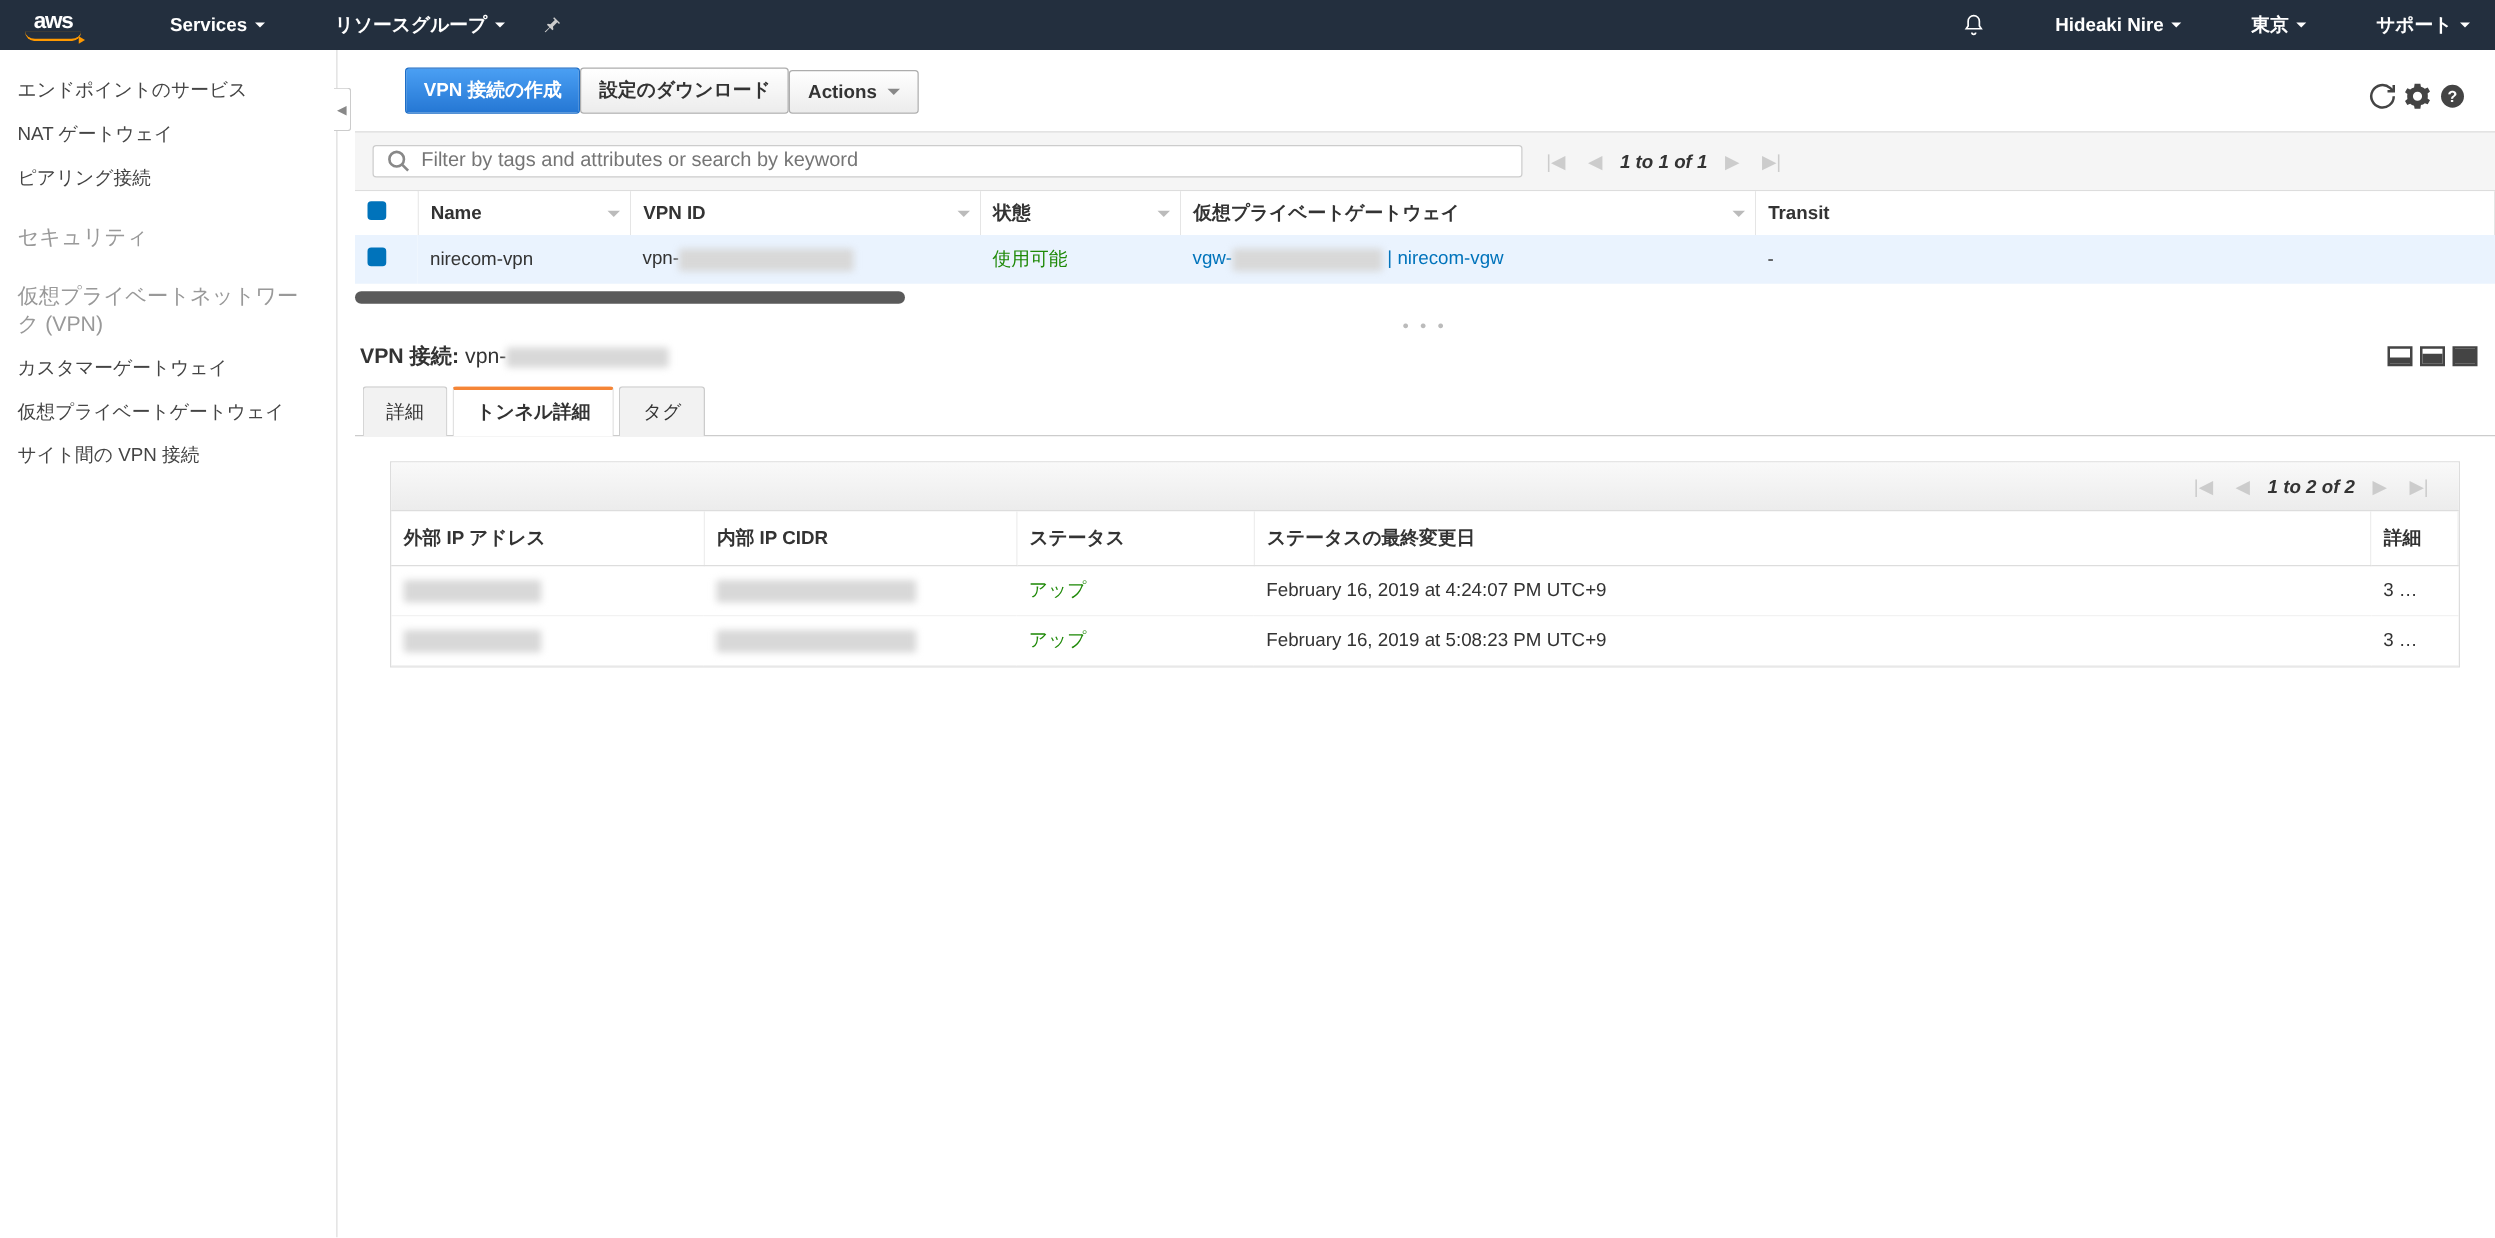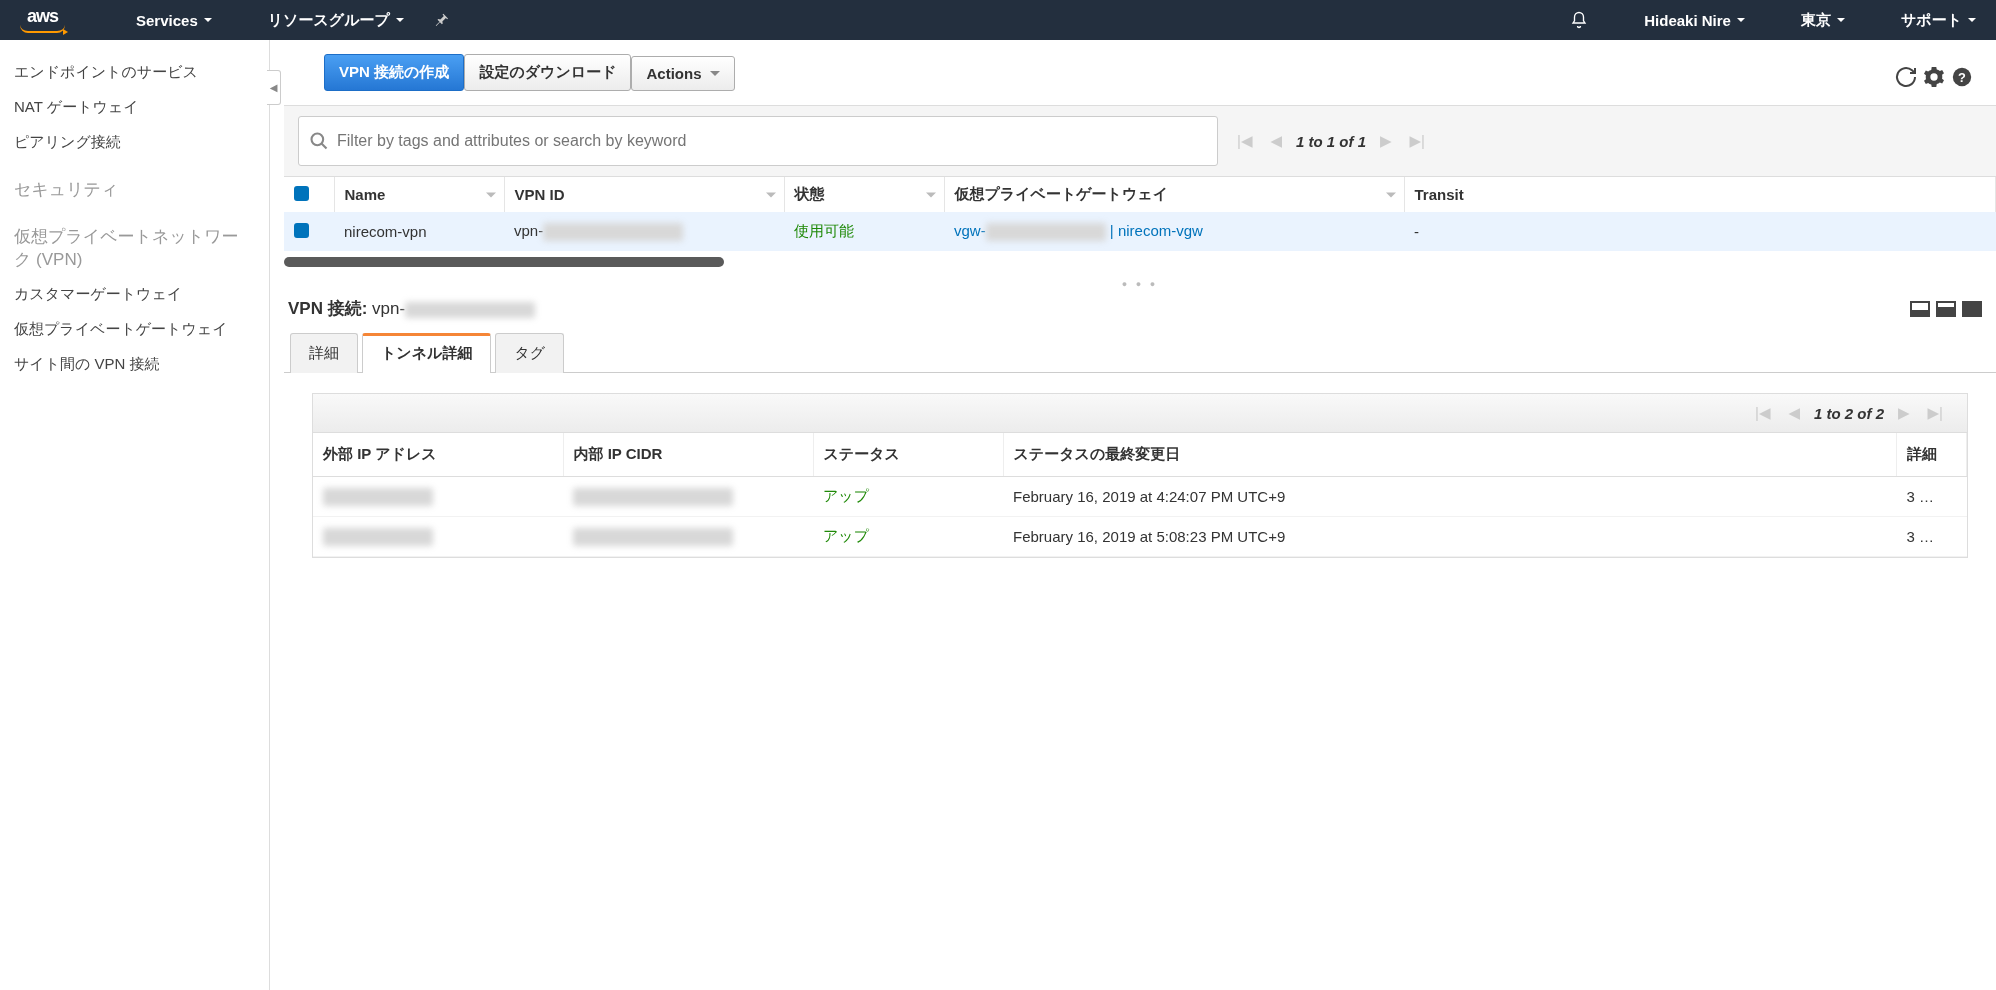--- a/index.html
+++ b/index.html
@@ -29,21 +29,21 @@
     
     .action-row { display: flex; align-items: flex-end; margin-bottom: 14px; padding-right: 20px; padding-left: 40px; }
     .btn { padding: 8px 14px; border: 1px solid #adadad; border-radius: 3px; background: linear-gradient(#fff, #ececec); font-size: 15px; font-weight: bold; cursor: pointer; display: flex; align-items: center; color: #333; }
     .btn-primary { background: linear-gradient(#4a9ff3, #2577d4); border-color: #1d6ec7; color: #fff; }
     .btn .caret { display: inline-block; margin-left: 8px; width: 0; height: 0; border-left: 5px solid transparent; border-right: 5px solid transparent; border-top: 5px solid #888; }
     .action-spacer { flex: 1; }
     .icon-btn { width: 28px; height: 28px; display: flex; align-items: center; justify-content: center; color: #555; cursor: pointer; }
     
     
     .filter-row { background: #f5f5f5; padding: 10px 14px; display: flex; align-items: center; gap: 15px; border-top: 1px solid #ddd; border-bottom: 1px solid #ddd; }
-    .search-box { flex: 1; display: flex; align-items: center; background: #fff; border: 1px solid #ccc; border-radius: 3px; padding: 14px 10px; max-width: 920px; }
+    .search-box { flex: 1; display: flex; align-items: center; background: #fff; border: 1px solid #ccc; border-radius: 3px; padding: 2px 10px; max-width: 920px; }
     .search-box input { flex: 1; border: none; outline: none; font-size: 16px; margin-left: 8px; color: #666; }
     .search-icon-svg { width: 20px; height: 20px; color: #888; }
     .pager { display: flex; align-items: center; gap: 10px; font-size: 15px; }
     .pager-btn { color: #666; cursor: pointer; padding: 2px 4px; }
     .pager-btn.disabled { color: #ccc; cursor: default; }
     .pager-text { font-weight: bold; font-style: italic; }
     
     
     .table { width: 100%; border-collapse: collapse; table-layout: fixed; }
     .table th { text-align: left; padding: 8px 10px; font-weight: bold; border-right: 1px solid #e5e5e5; position: relative; background: #fff; font-size: 15px; }

